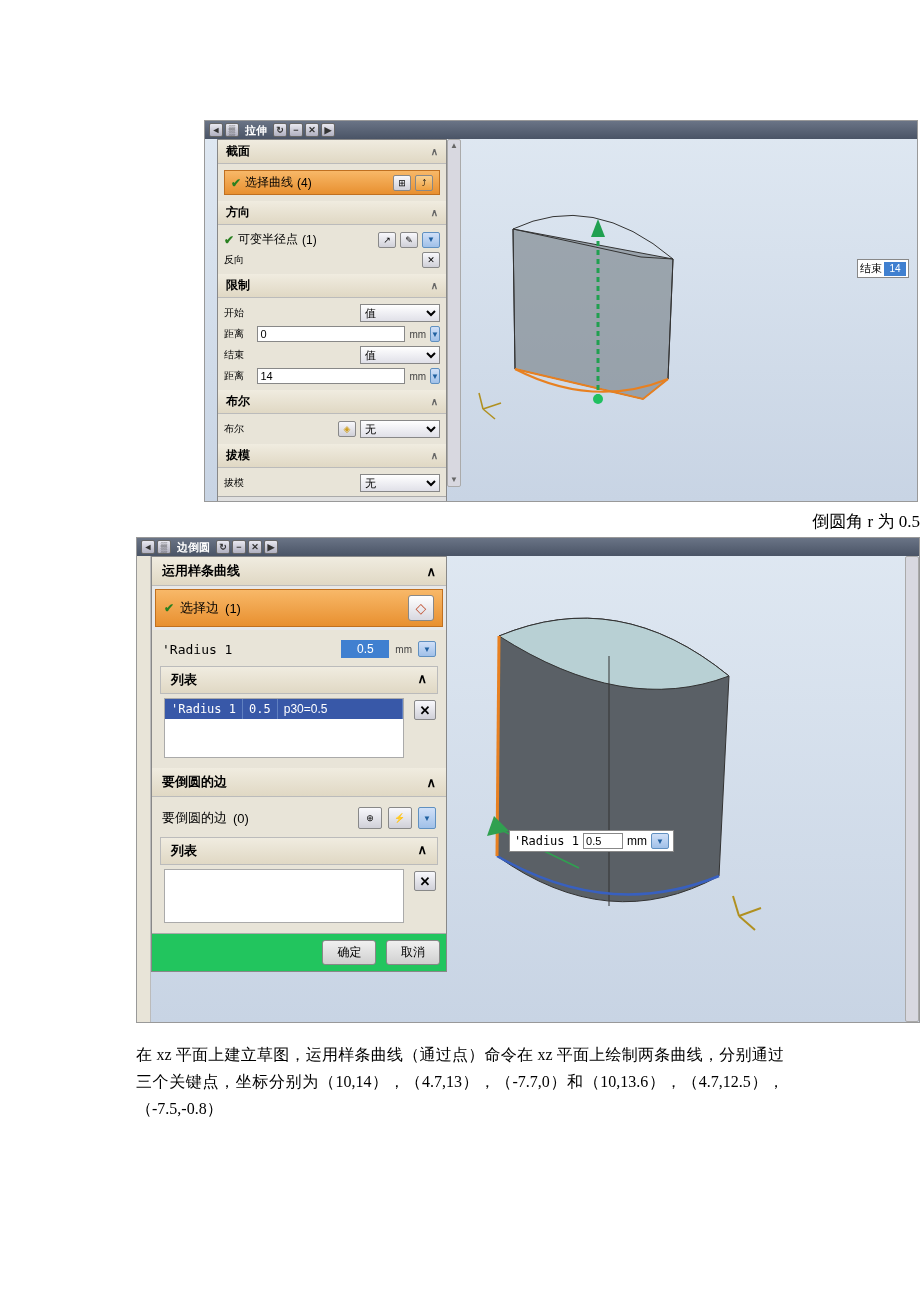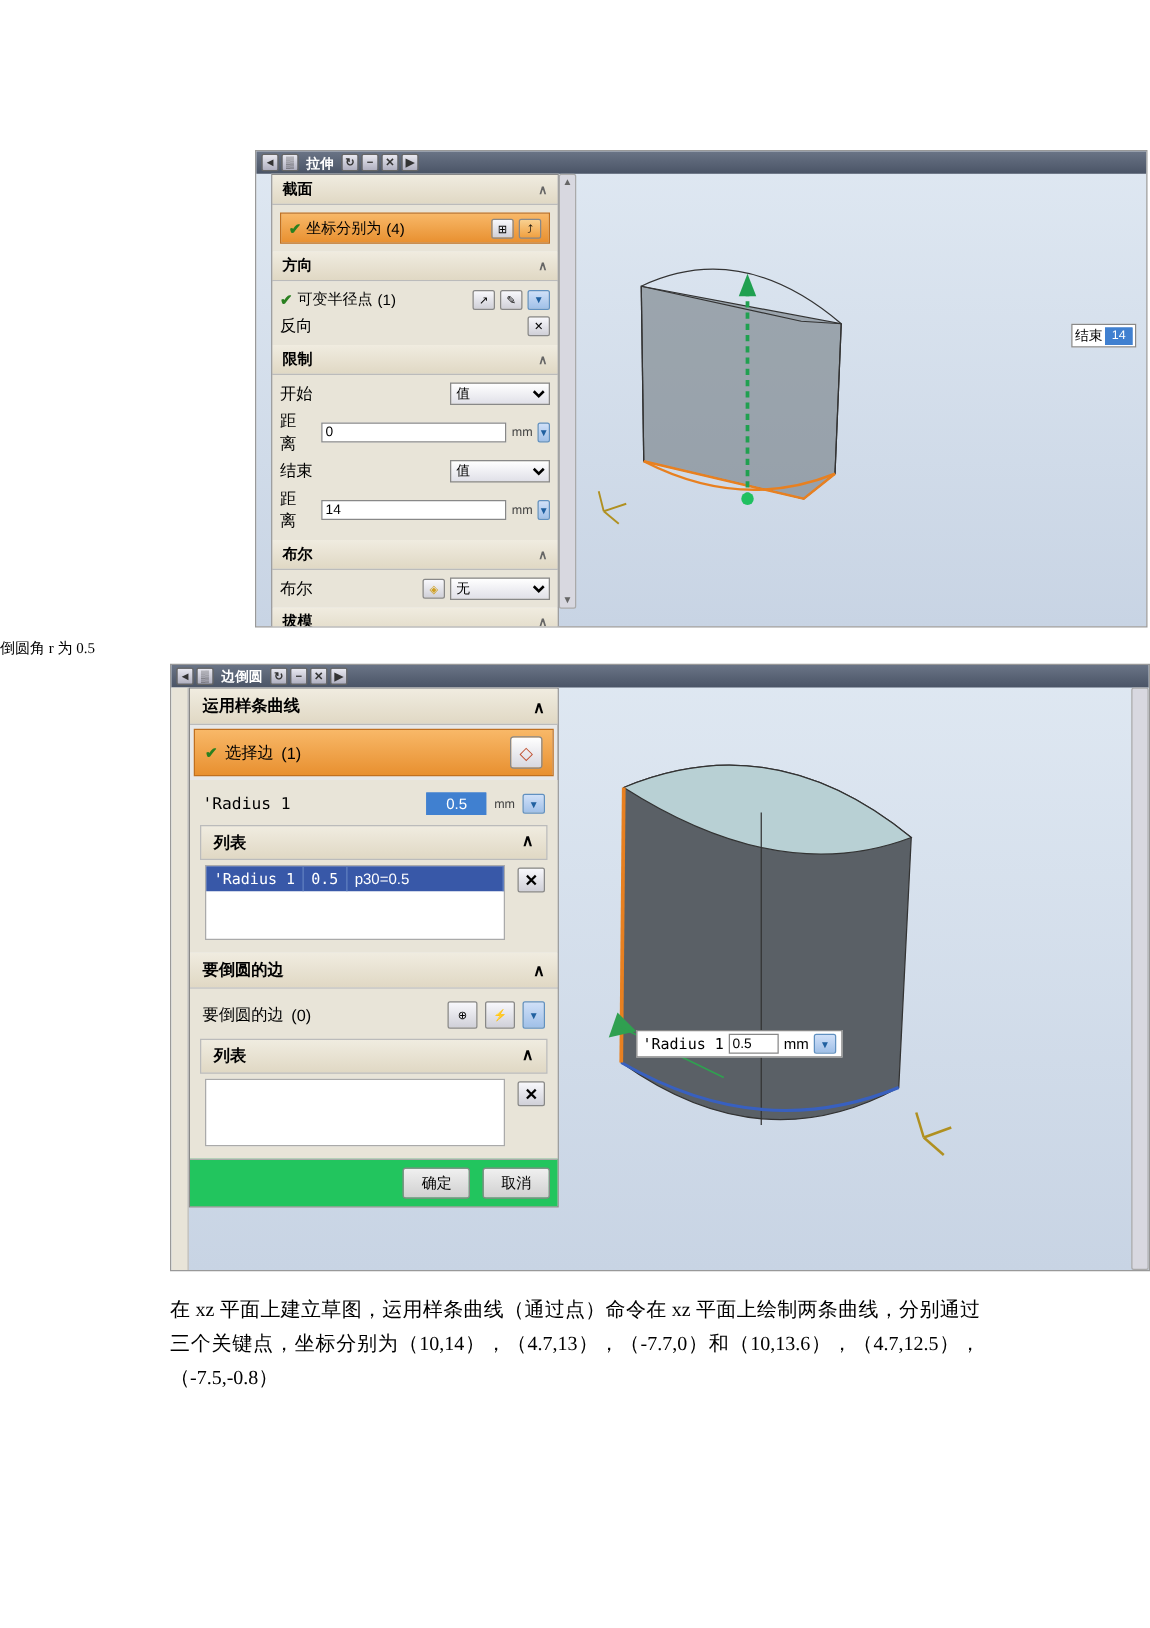--- a/index.html
+++ b/index.html
@@ -11,36 +11,36 @@
 .tb-btn{width:14px;height:14px;background:linear-gradient(180deg,#e8e8f0 0%,#b0b0c0 100%);border:1px solid #666;border-radius:2px;display:flex;align-items:center;justify-content:center;font-size:9px;color:#333;font-weight:bold}
 .tb-title{color:#fff;font-size:11px;font-weight:bold;padding:0 4px}
 .dialog{position:absolute;top:18px;left:12px;width:230px;background:#e8e8e8;border:1px solid #888;font-size:12px}
 .dialog-scroll{position:absolute;top:18px;left:242px;width:14px;height:348px;background:#d8d8e0;border:1px solid #aaa;border-radius:2px}
 .dialog-scroll::before{content:"▲";position:absolute;top:0;left:0;width:12px;height:12px;font-size:8px;text-align:center;line-height:12px;color:#666}
 .dialog-scroll::after{content:"▼";position:absolute;bottom:0;left:0;width:12px;height:12px;font-size:8px;text-align:center;line-height:12px;color:#666}
 .sec-head{background:linear-gradient(180deg,#f0ece0 0%,#e0d8c4 100%);padding:3px 8px;border-bottom:1px solid #bbb;display:flex;justify-content:space-between;align-items:center;font-weight:bold;font-size:12px}
 .sec-head .caret{font-size:10px;color:#666}
 .sec-body{background:#e8e4d8;padding:4px 6px}
 .row{display:flex;align-items:center;padding:2px 0;gap:4px}
-.row .lbl{width:60px;font-size:13px}
+.row .lbl{width:60px;font-size:10px}
 .row input[type=text]{flex:0 0 60px;height:16px;border:1px solid #888;font-size:11px;padding:0 2px;background:#fff}
 .row select{flex:0 0 80px;height:18px;border:1px solid #888;font-size:11px;background:linear-gradient(180deg,#fff 0%,#e0e0e8 100%)}
 .orange-bar{background:linear-gradient(180deg,#f8b868 0%,#e89030 100%);padding:3px 6px;display:flex;align-items:center;gap:4px;border:1px solid #c07020;margin:2px 0}
 .check{color:#2a8020;font-weight:bold;font-size:12px}
 .small-btn{width:18px;height:16px;background:linear-gradient(180deg,#f8f8fc 0%,#d0d0d8 100%);border:1px solid #888;border-radius:2px;display:inline-flex;align-items:center;justify-content:center;font-size:9px}
 .blue-drop{width:18px;height:16px;background:linear-gradient(180deg,#d0e0f8 0%,#a0c0e8 100%);border:1px solid #6090c0;border-radius:2px;display:inline-flex;align-items:center;justify-content:center;font-size:8px;color:#2060a0}
 .unit{font-size:10px;color:#444}
 .btn-row{background:#e0e0e0;padding:4px;text-align:right;border-top:1px solid #aaa}
 .btn{display:inline-block;padding:2px 10px;border:1px solid #888;border-radius:3px;font-size:11px;background:linear-gradient(180deg,#f0f0f0 0%,#d0d0d0 100%)}
 .btn.ok{background:linear-gradient(180deg,#c8f0a8 0%,#90d060 100%);border-color:#60a040}
 .viewport1{position:absolute;top:18px;left:258px;right:0;bottom:0}
 .model1{position:absolute;top:60px;left:10px;width:280px;height:230px}
 .end-label{position:absolute;top:120px;right:8px;display:flex;align-items:center;gap:2px;background:#fff;border:1px solid #888;padding:1px 2px;font-size:11px}
 .end-label input{width:22px;height:14px;border:1px solid #4080d0;background:#4080d0;color:#fff;font-size:10px;text-align:center}
-.caption{text-align:left;font-family:"Times New Roman",serif;font-size:12px;padding:8px 0 4px 0}
+.caption{text-align:right;font-family:"Times New Roman",serif;font-size:17px;padding:8px 0 4px 0}
 
 .ss2{width:784px;height:486px;margin-left:136px;background:linear-gradient(180deg,#dfe8f2 0%,#c8d4e4 100%);border:1px solid #999;position:relative;overflow:hidden}
 .side-strip{position:absolute;top:18px;left:0;width:14px;height:466px;background:#e8e4d8;border-right:1px solid #bbb;font-size:10px;writing-mode:vertical-rl}
 .dialog2{position:absolute;top:18px;left:14px;width:296px;background:#e8e8e8;border:1px solid #888;font-size:13px}
 .sec-head2{background:linear-gradient(180deg,#f0ece0 0%,#e0d8c4 100%);padding:5px 10px;border-bottom:1px solid #bbb;display:flex;justify-content:space-between;align-items:center;font-weight:bold}
 .sec-body2{background:#e8e4d8;padding:6px 8px}
 .orange-bar2{background:linear-gradient(180deg,#f8b868 0%,#e89030 100%);padding:5px 8px;display:flex;align-items:center;gap:6px;border:1px solid #c07020;margin:3px}
 .row2{display:flex;align-items:center;padding:4px 2px;gap:6px}
 .row2 input[type=text]{width:48px;height:18px;border:1px solid #4080d0;background:#4080d0;color:#fff;font-size:12px;text-align:center}
 .list-head{background:linear-gradient(180deg,#f0ece0 0%,#e0d8c4 100%);padding:4px 10px;border:1px solid #bbb;margin-top:4px;display:flex;justify-content:space-between;font-weight:bold}
@@ -76,21 +76,21 @@
   </div>
 
   <div class="dialog">
     <div class="sec-head">
           <span>截面</span>
           <span class="caret">∧</span>
         </div>
     <div class="sec-body">
       <div class="orange-bar">
         <span class="check">✔</span>
-        <span>坐标分别为</span>
+        <span>选择曲线</span>
         <span>(4)</span>
         <span class="ml-auto"></span>
         <span class="small-btn">⊞</span>
         <span class="small-btn" style="background:linear-gradient(180deg,#f8d090,#f0a040)">⤴</span>
       </div>
     </div>
     <div class="sec-head">
           <span>方向</span>
           <span class="caret">∧</span>
         </div>

